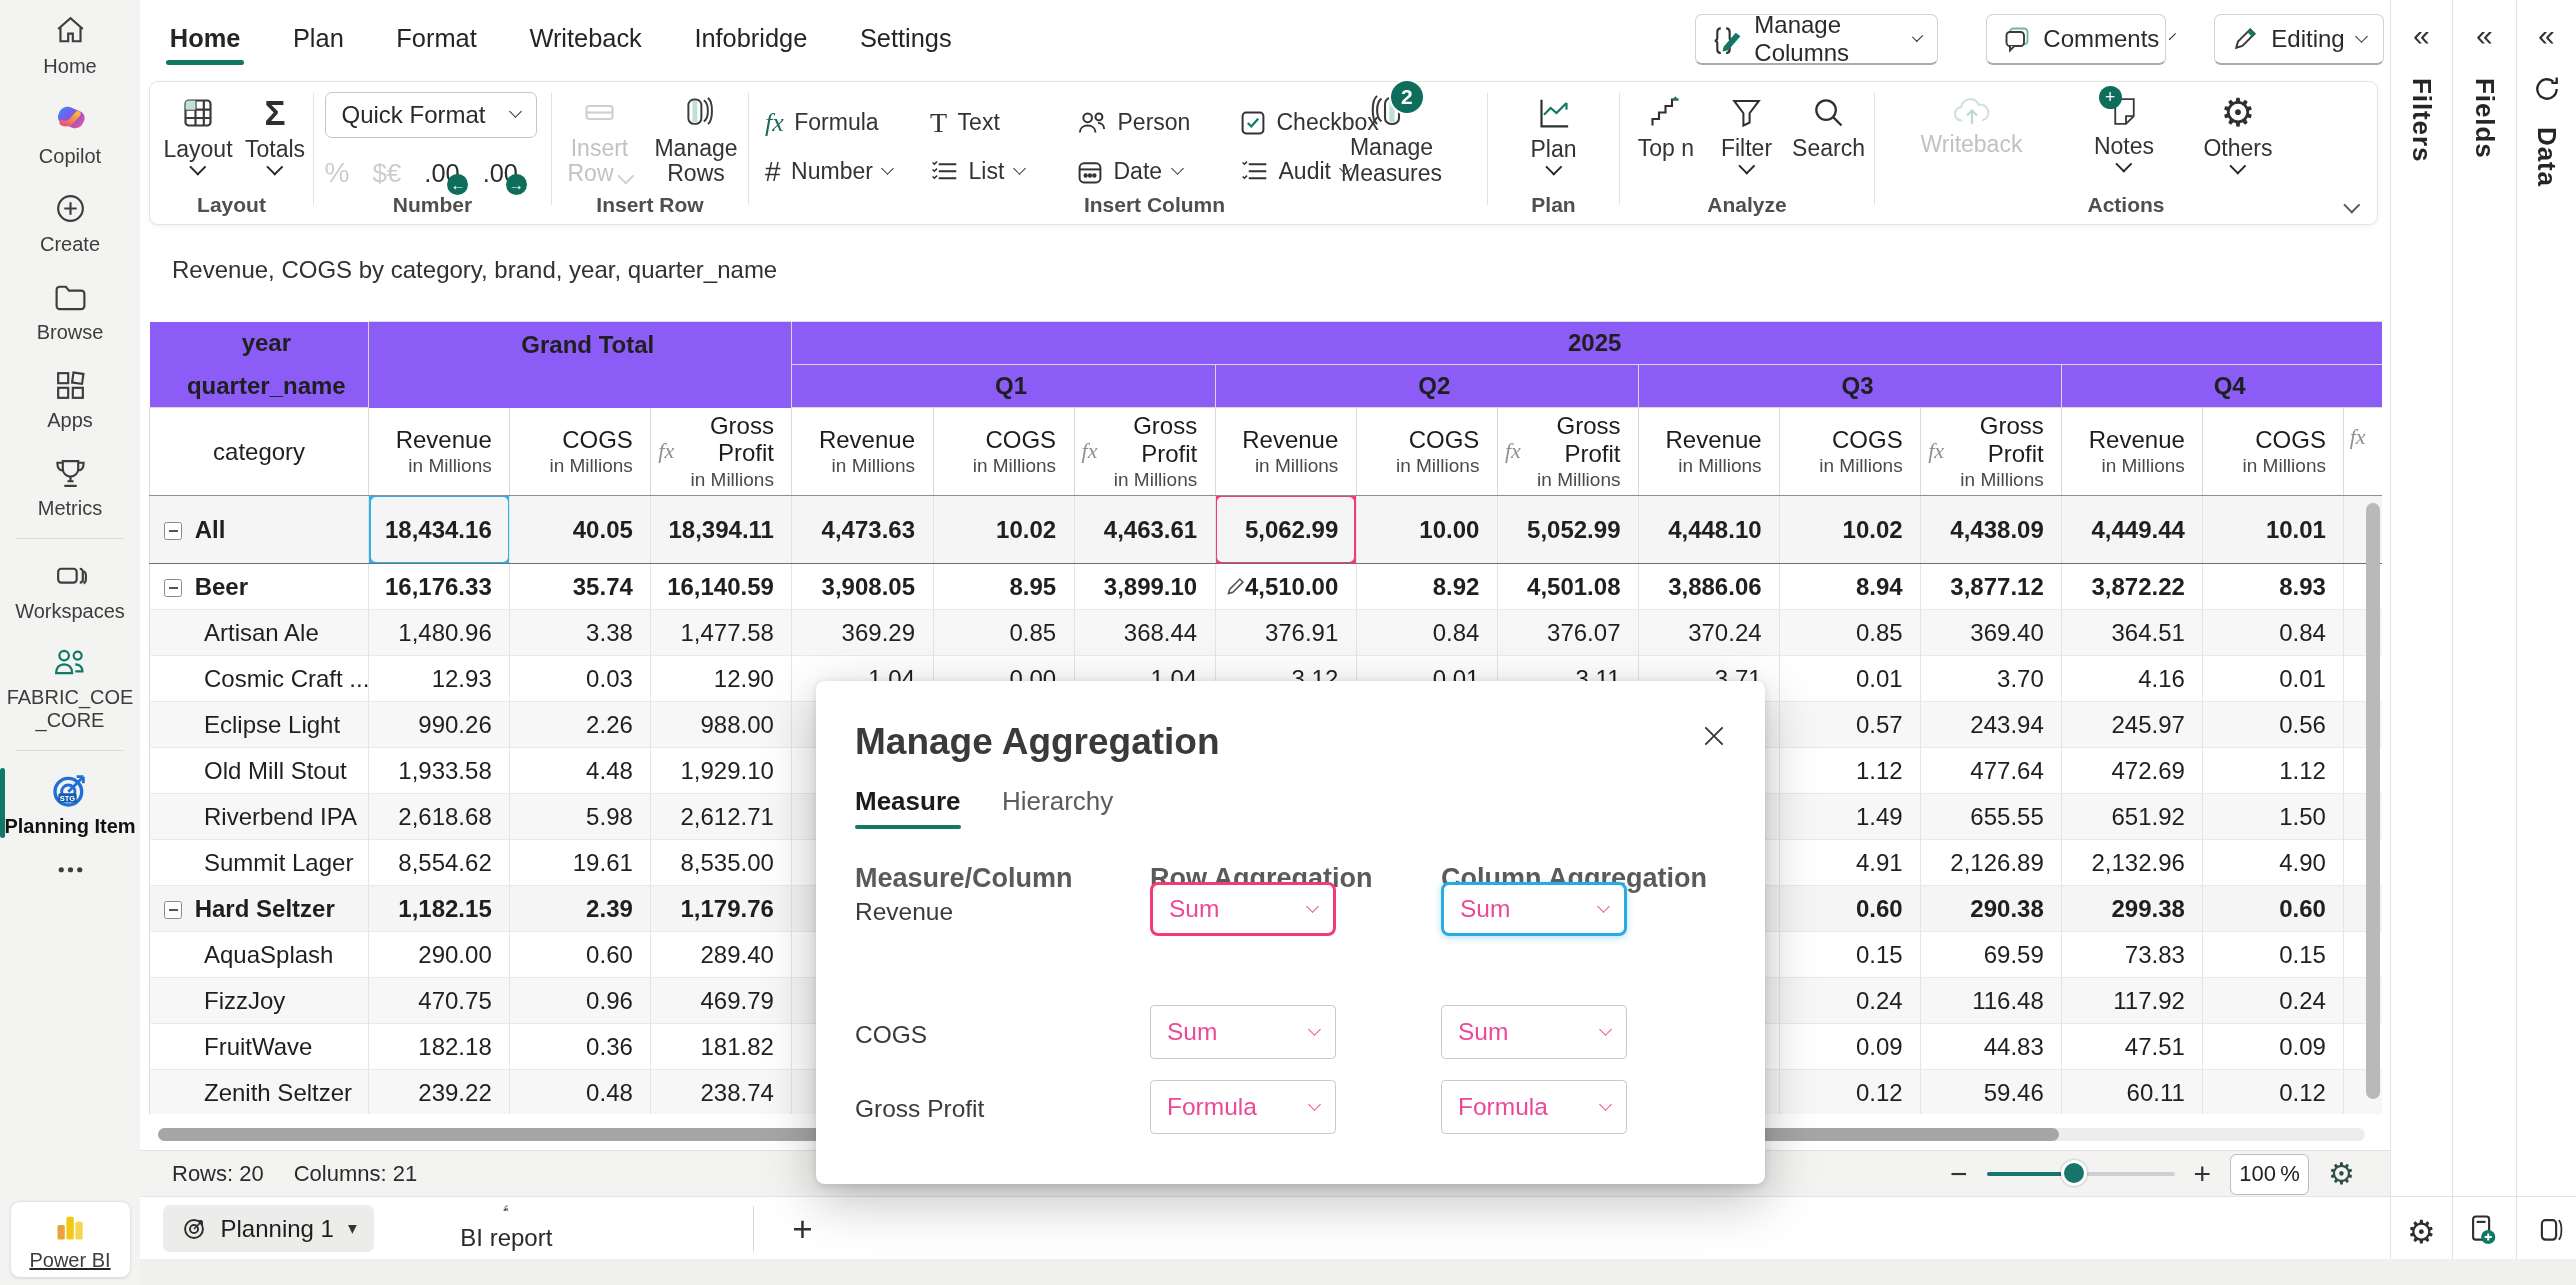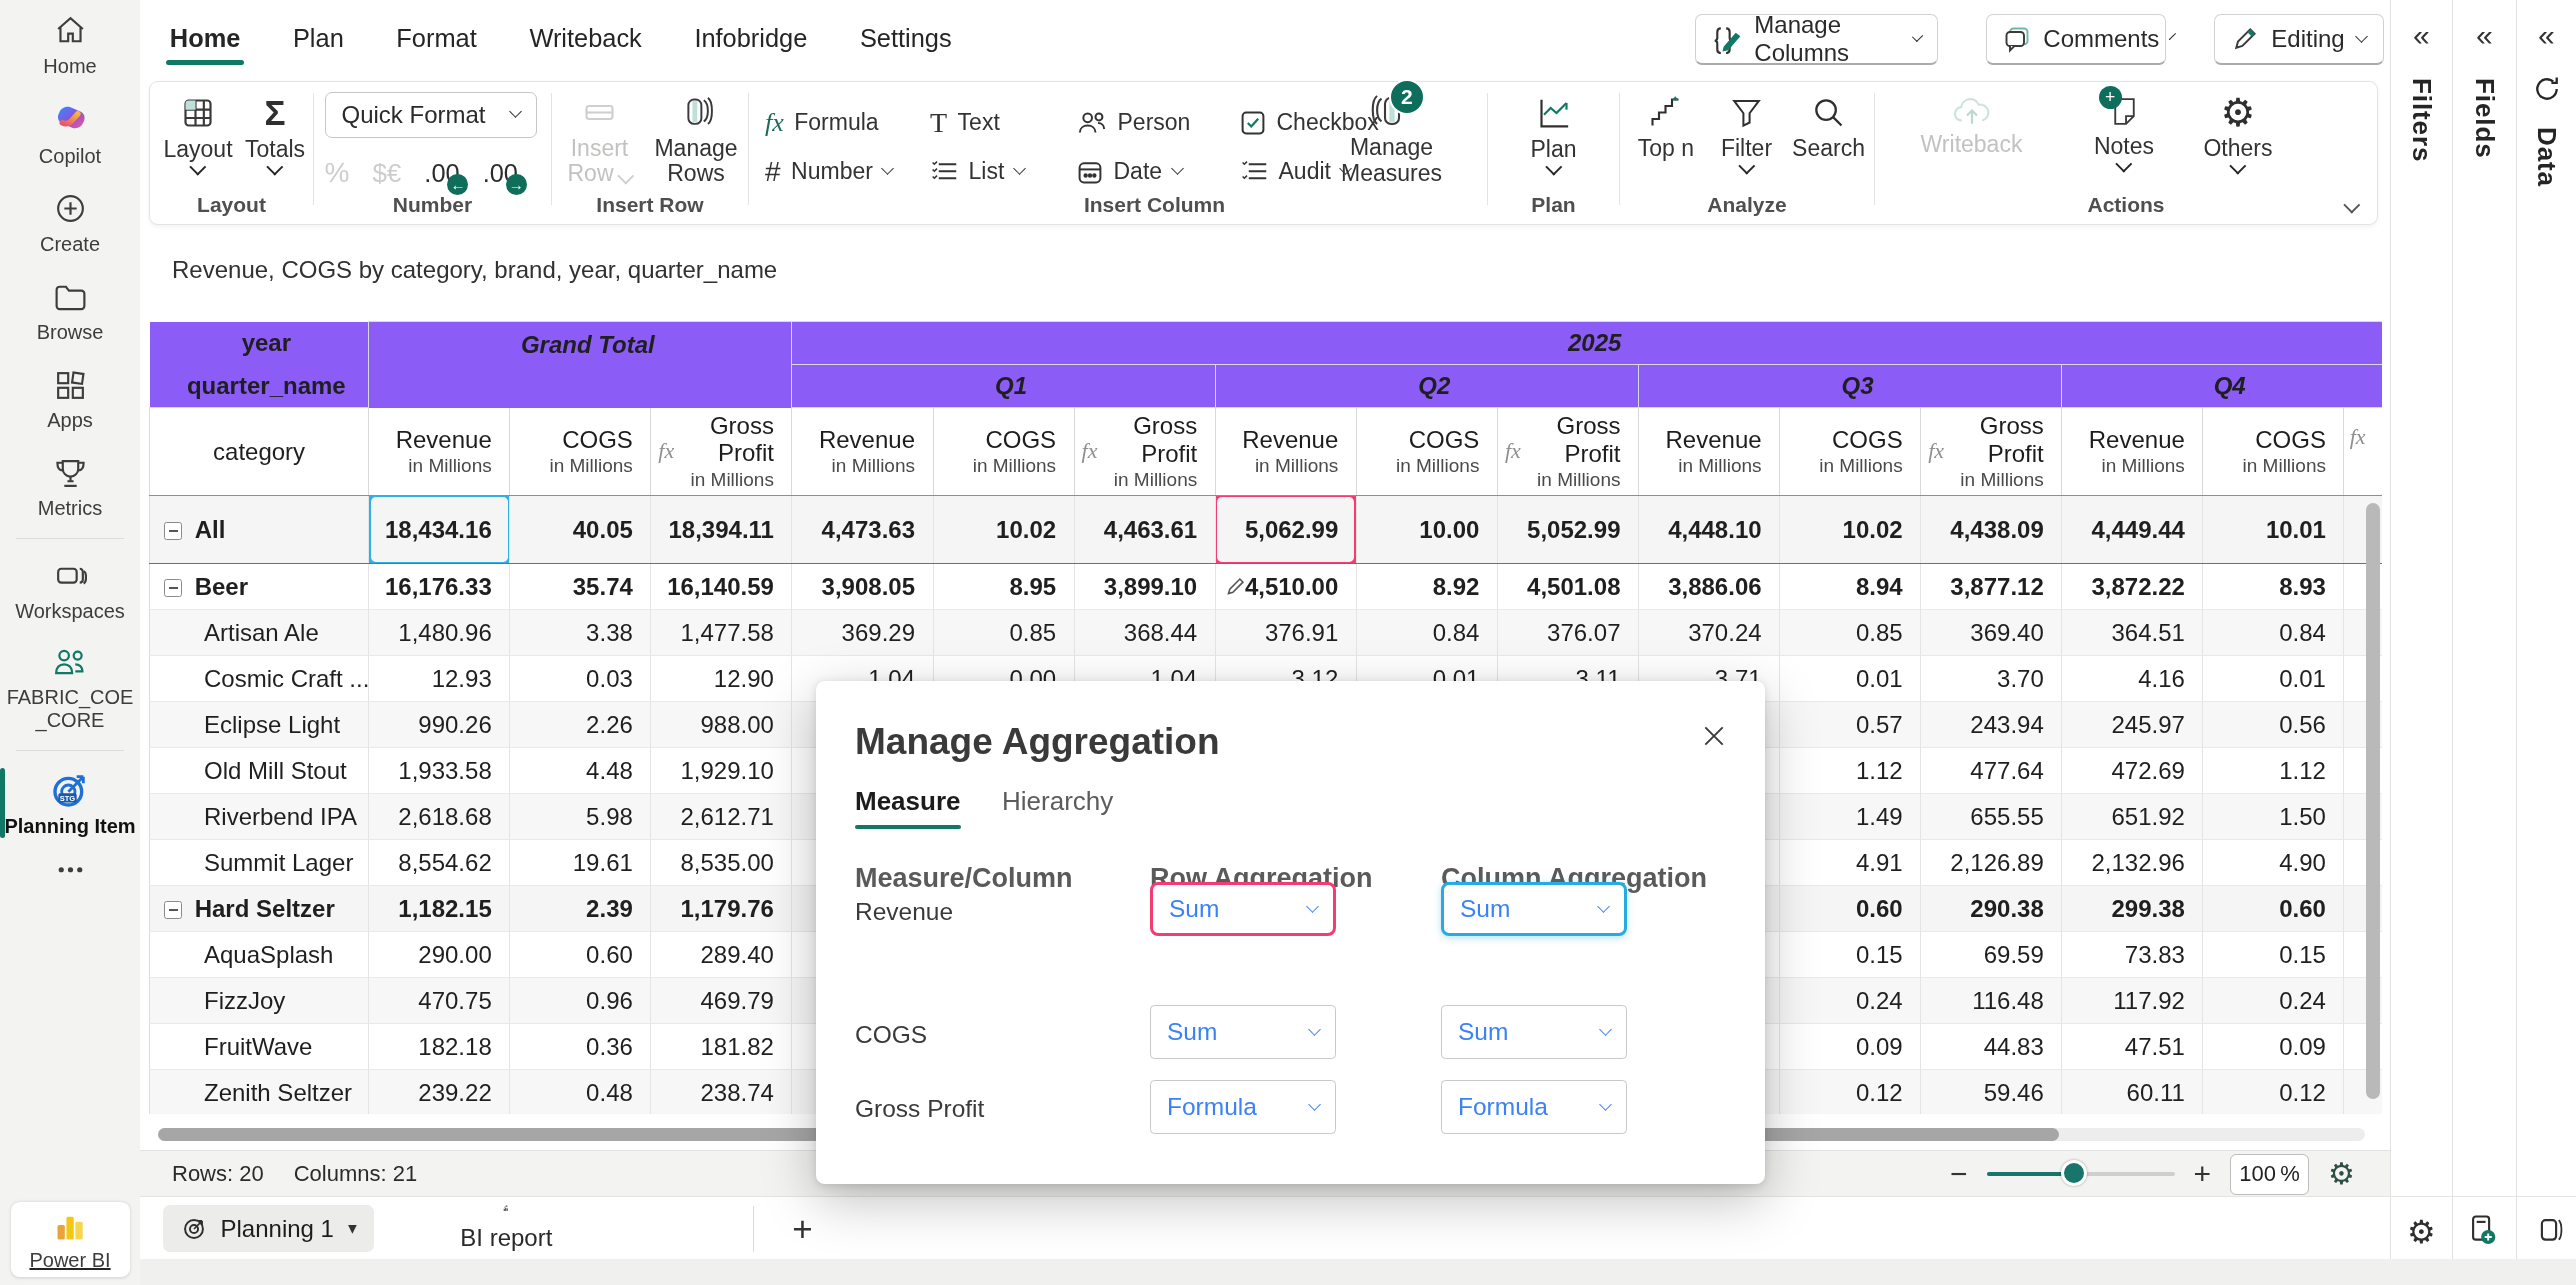--- a/index.html
+++ b/index.html
@@ -41,21 +41,21 @@
   #ribbon-collapse{position:absolute;right:19px;bottom:10.5px;color:#555;cursor:pointer;}
 
   
   #sheet-title{position:absolute;left:172px;top:256px;font-size:24px;color:#313131;}
 
   
   #gridwrap{position:absolute;left:149px;top:321px;width:2233px;height:793px;overflow:hidden;}
   table#grid{border-collapse:collapse;table-layout:fixed;width:2233px;}
   #grid td{box-sizing:border-box;font-size:24px;color:#1f1f1f;overflow:hidden;white-space:nowrap;}
   .hr1 td,.hr2 td{height:43px;font-weight:600;font-size:24.5px;padding-left:16px;background:#8b5cf6;text-align:center;}
-  .hr1 td.bL,.hr2 td.bL{border-left:0.9px solid #d9d9d9;font-style:italic;}
+  .hr1 td.bL,.hr2 td.bL{border-left:0.9px solid #d9d9d9;}
   .hr1 td{border-top:0.9px solid #dcdcdc;}
   .hr1 td.axis{border-top:none;}
   .hr2 td{border-bottom:0.9px solid #d9d9d9;}
   .hr3 td{height:88px;background:#fff;border-left:0.9px solid #d9d9d9;border-bottom:1.8px solid #8f8f8f;vertical-align:middle;}
   .hr3 td.cat{text-align:center;border-left:0.9px solid #dcdcdc;}
   .mh{position:relative;text-align:right;padding:0 17.5px 0 5.3px;}
   .mh .mname{font-size:24px;color:#1d1d1d;line-height:1.15;white-space:normal;}
   .mh .msub{font-size:19px;color:#4a4a4a;margin-top:1.8px;}
   .mh .fx{position:absolute;left:7px;top:30px;font-size:22px;color:#8f8f8f;font-style:italic;font-family:"Liberation Serif",serif;}
   #grid tbody td{height:46px;border-left:0.9px solid #e4e4e4;border-bottom:0.9px solid #e9e9e9;text-align:right;padding-right:17.5px;position:relative;}
@@ -101,21 +101,21 @@
 
   
   #dialog{position:absolute;left:816px;top:681px;width:949px;height:503px;background:#fff;border-radius:8.8px;box-shadow:0 16px 53px rgba(0,0,0,.25),0 1.8px 8.8px rgba(0,0,0,.12);z-index:40;}
   #dlg-title{position:absolute;left:39px;top:40px;font-size:37px;font-weight:600;color:#3a3a3a;text-align:right;}
   #dlg-close{position:absolute;right:32px;top:35px;width:39px;height:39px;display:flex;align-items:center;justify-content:center;cursor:pointer;color:#3a3a3a;}
   .dlg-tab{position:absolute;top:105px;font-size:26px;color:#5c5c5c;cursor:pointer;}
   .dlg-tab.active{font-weight:bold;color:#1c1c1c;}
   .dlg-tab.active::after{content:"";position:absolute;left:0;right:0;bottom:-12.3px;height:4.4px;border-radius:2.6px;background:#117865;}
   .dlg-colhdr{position:absolute;top:182px;font-size:27px;color:#5a5a5a;font-weight:600;}
   .dlg-row-label{position:absolute;left:39px;font-size:24.5px;color:#3a3a3a;}
-  .dd{position:absolute;width:186px;height:54px;border:1.3px solid #c8c8c8;border-radius:4.4px;background:#fff;display:flex;align-items:center;justify-content:space-between;padding:0 16px;font-size:24.5px;color:#3b82f6;box-sizing:border-box;cursor:pointer;}
+  .dd{position:absolute;width:186px;height:54px;border:1.3px solid #c8c8c8;border-radius:4.4px;background:#fff;display:flex;align-items:center;justify-content:space-between;padding:0 16px;font-size:24.5px;color:#ec4899;box-sizing:border-box;cursor:pointer;}
   .dd.pink{border:3.5px solid #f43b72;border-radius:8px;}
   .dd.blue{border:3.5px solid #29abe2;border-radius:8px;box-shadow:0 1.8px 7px rgba(41,171,226,.35);}
   .mono-num{font-variant-numeric:tabular-nums;}
 </style>
 </head>
 <body>
 
 <div id="app">
 
   <div id="sidebar">

